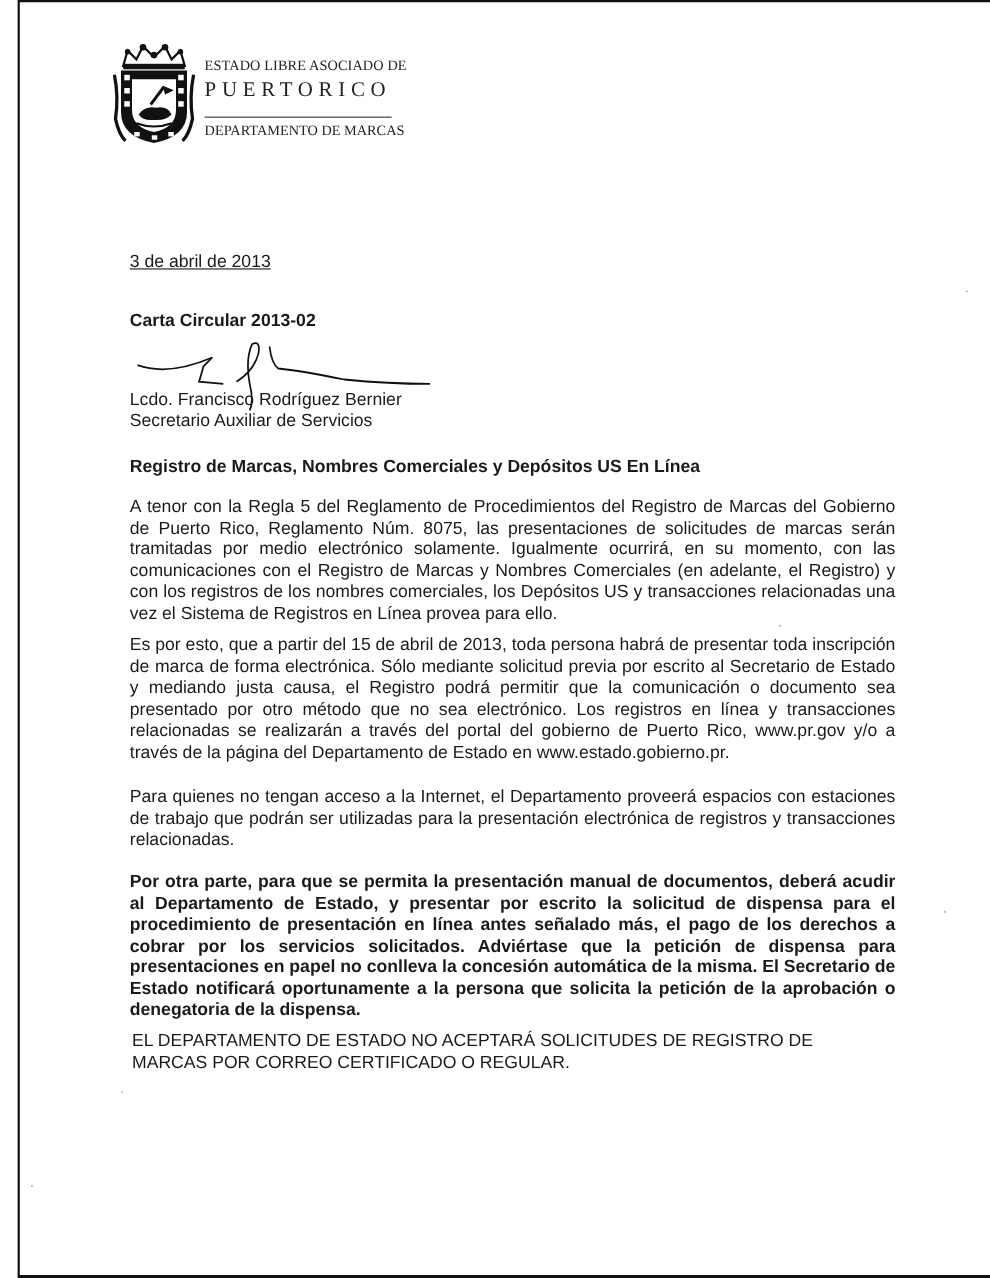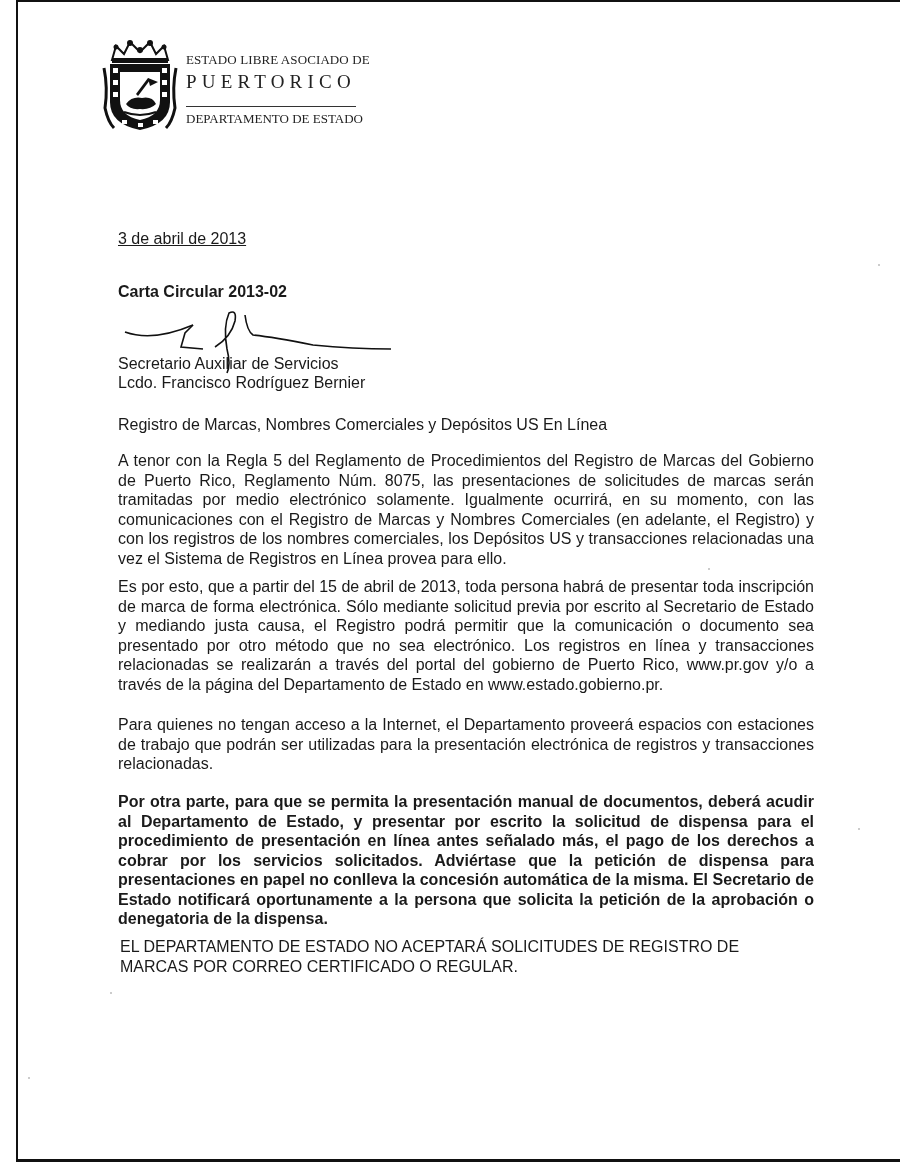--- a/index.html
+++ b/index.html
@@ -16,21 +16,21 @@
   .lh-text { position: absolute; left: 84px; top: 14px; font-family: "Liberation Serif", "DejaVu Serif", serif; color: #222; white-space: nowrap; }
   .lh-line1 { font-size: 13px; letter-spacing: 0.1px; }
   .lh-line2 { font-size: 19px; letter-spacing: 5.2px; border-bottom: 1px solid #333; padding-bottom: 13px; margin-top: 3px; display: inline-block; }
   .lh-line3 { font-size: 13px; margin-top: 4px; }
 
   .doc { font-family: "Liberation Sans", "DejaVu Sans", sans-serif; color: #1a1a1a; font-size: 16px; }
   .date { position: absolute; left: 100px; top: 228px; text-decoration: underline; }
   .circular { position: absolute; left: 100px; top: 281px; font-weight: bold; }
   .signature { position: absolute; left: 105px; top: 305px; width: 280px; height: 70px; }
   .signer { position: absolute; left: 100px; top: 352px; line-height: 19px; }
-  .subject { position: absolute; left: 100px; top: 414px; font-weight: normal; }
+  .subject { position: absolute; left: 100px; top: 414px; font-weight: bold; }
   .para { position: absolute; left: 100px; width: 696px; line-height: 19.5px; text-align: justify; }
   .p1 { top: 449px; }
   .p2 { top: 575px; }
   .p3 { top: 713px; }
   .p4 { top: 790px; font-weight: bold; }
   .notice { position: absolute; left: 88px; top: 935px; width: 690px; line-height: 20px; font-size: 16px; margin-left: 14px; }
   .speck { position: absolute; width: 2px; height: 2px; background: #bbb; border-radius: 1px; }
 </style>
 </head>
 <body>
@@ -65,38 +65,38 @@
         <rect x="51" y="82" width="5" height="4" fill="#fff"></rect>
 
       <path d="M24 66 Q30 58 40 60 Q50 58 54 66 Q48 72 38 71 Q28 72 24 66 Z" fill="#111"></path>
       <path d="M34 56 L46 40 L48 42 L36 58 Z" fill="#111"></path>
       <path d="M46 40 L56 44 L48 48 Z" fill="#111"></path>
       <path d="M22 74 Q38 80 54 74" fill="none" stroke="#111" stroke-width="2"></path>
     </svg>
     <div class="lh-text">
       <div class="lh-line1">ESTADO LIBRE ASOCIADO DE</div>
       <div class="lh-line2">PUERTORICO</div>
-      <div class="lh-line3">DEPARTAMENTO DE ESTADO</div>
+      <div class="lh-line3">DEPARTAMENTO DE MARCAS</div>
     </div>
   </div>
 
   <div class="doc">
     <div class="date">3 de abril de 2013</div>
     <div class="circular">Carta Circular 2013-02</div>
 
     <svg class="signature" viewBox="0 0 280 70">
       <path d="M2 25 Q30 35 70 18" fill="none" stroke="#111" stroke-width="1.6"></path>
       <path d="M70 18 L62 26 L58 40 L80 42" fill="none" stroke="#111" stroke-width="1.6"></path>
       <path d="M92 40 Q108 30 112 14 Q114 2 106 6 Q100 20 104 42 Q108 58 104 66" fill="none" stroke="#111" stroke-width="1.6"></path>
       <path d="M122 8 Q124 24 130 28 Q150 30 190 38 Q230 42 268 42" fill="none" stroke="#111" stroke-width="1.6"></path>
     </svg>
 
     <div class="signer">
+      <div>Lcdo. Francisco Rodríguez Bernier</div>
       <div>Secretario Auxiliar de Servicios</div>
-      <div>Lcdo. Francisco Rodríguez Bernier</div>
     </div>
 
     <div class="subject">Registro de Marcas, Nombres Comerciales y Depósitos US En Línea</div>
 
     <div class="para p1">A tenor con la Regla 5 del Reglamento de Procedimientos del Registro de Marcas del Gobierno de Puerto Rico, Reglamento Núm. 8075, las presentaciones de solicitudes de marcas serán tramitadas por medio electrónico solamente. Igualmente ocurrirá, en su momento, con las comunicaciones con el Registro de Marcas y Nombres Comerciales (en adelante, el Registro) y con los registros de los nombres comerciales, los Depósitos US y transacciones relacionadas una vez el Sistema de Registros en Línea provea para ello.</div>
     <div class="para p2">Es por esto, que a partir del 15 de abril de 2013, toda persona habrá de presentar toda inscripción de marca de forma electrónica. Sólo mediante solicitud previa por escrito al Secretario de Estado y mediando justa causa, el Registro podrá permitir que la comunicación o documento sea presentado por otro método que no sea electrónico. Los registros en línea y transacciones relacionadas se realizarán a través del portal del gobierno de Puerto Rico, www.pr.gov y/o a través de la página del Departamento de Estado en www.estado.gobierno.pr.</div>
     <div class="para p3">Para quienes no tengan acceso a la Internet, el Departamento proveerá espacios con estaciones de trabajo que podrán ser utilizadas para la presentación electrónica de registros y transacciones relacionadas.</div>
     <div class="para p4">Por otra parte, para que se permita la presentación manual de documentos, deberá acudir al Departamento de Estado, y presentar por escrito la solicitud de dispensa para el procedimiento de presentación en línea antes señalado más, el pago de los derechos a cobrar por los servicios solicitados. Adviértase que la petición de dispensa para presentaciones en papel no conlleva la concesión automática de la misma. El Secretario de Estado notificará oportunamente a la persona que solicita la petición de la aprobación o denegatoria de la dispensa.</div>
 
     <div class="notice">EL DEPARTAMENTO DE ESTADO NO ACEPTARÁ SOLICITUDES DE REGISTRO DE MARCAS POR CORREO CERTIFICADO O REGULAR.</div>

